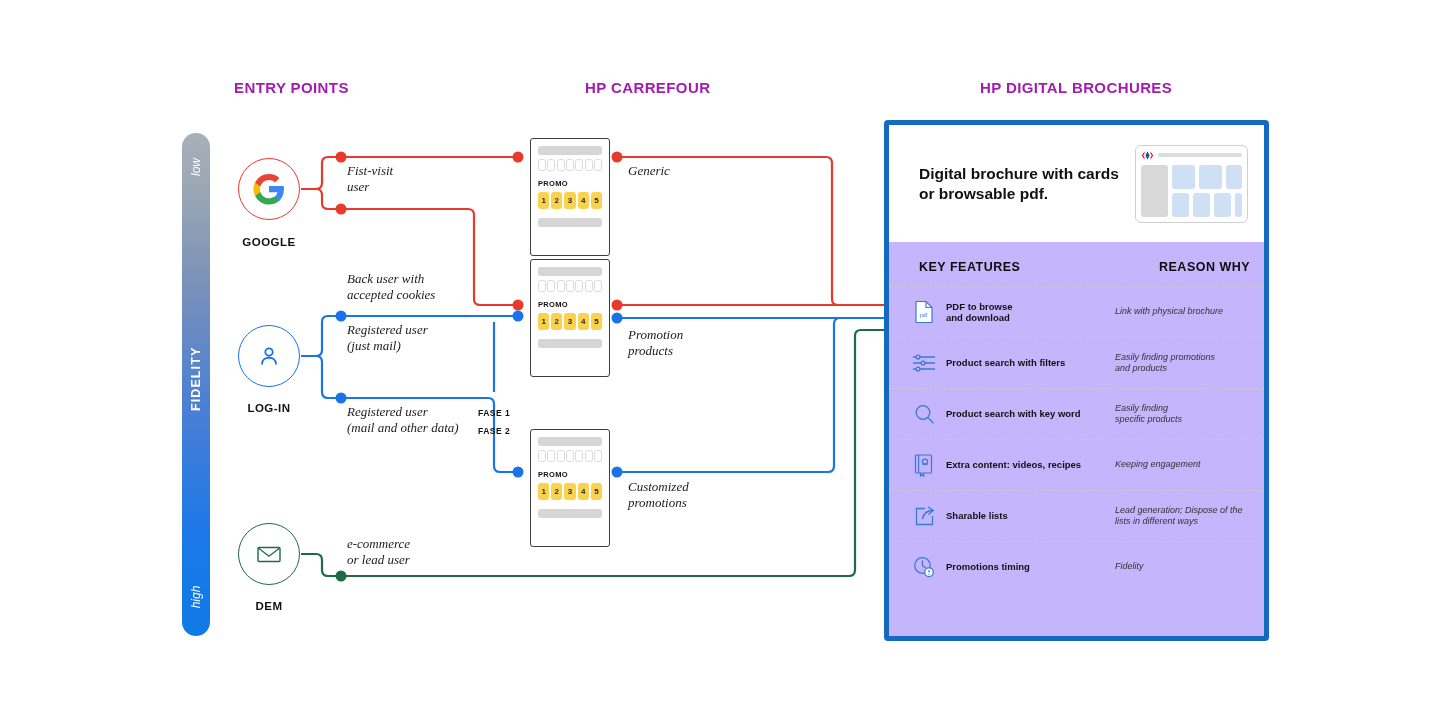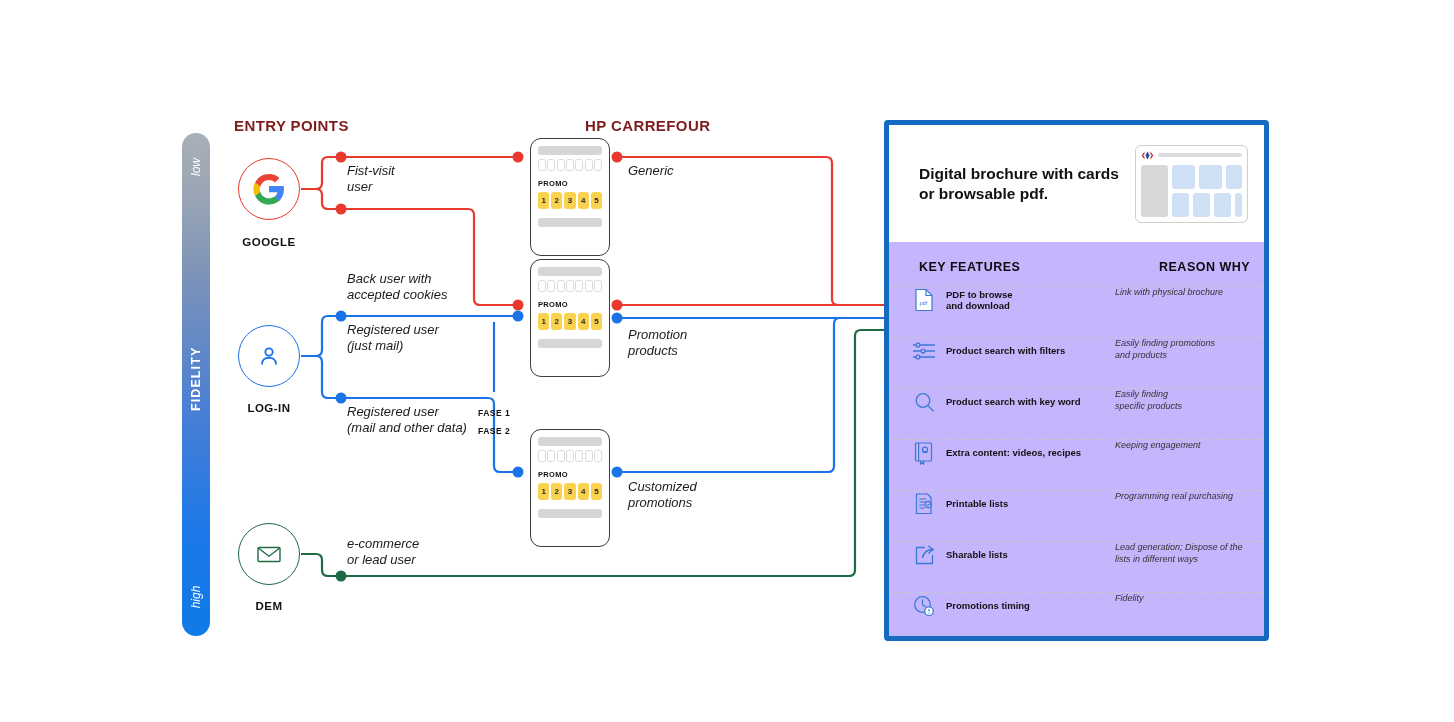--- a/index.html
+++ b/index.html
@@ -1,70 +1,70 @@
 <!DOCTYPE html>
 <html><head>
 <meta charset="utf-8">
 <style>
   html,body{margin:0;padding:0;background:#ffffff;}
   body{width:1454px;height:722px;font-family:"Liberation Sans",sans-serif;color:#111;overflow:hidden;}
   #stage{position:relative;width:1454px;height:722px;}
 
-  .col-header{position:absolute;font-size:15px;font-weight:bold;letter-spacing:.4px;color:#7f1d1d;white-space:nowrap;margin-top:38px;}
+  .col-header{position:absolute;font-size:15px;font-weight:bold;letter-spacing:.4px;color:#a21caf;white-space:nowrap;}
 
   
   #fidelity-bar{position:absolute;left:182px;top:133px;width:28px;height:503px;border-radius:14px;
     background:linear-gradient(to bottom,#a8b0b8 0%,#9aa6b4 12%,#7d93b8 28%,#4a7fd4 55%,#1b78e8 80%,#0f7ae6 100%);}
   .bar-lbl{position:absolute;left:182px;width:28px;text-align:center;color:#ffffff;font-style:italic;font-size:12px;
     transform-origin:center;}
   #bar-low{top:160px;transform:rotate(-90deg);}
   #bar-high{top:590px;transform:rotate(-90deg);}
   #bar-fidelity{position:absolute;left:182px;top:390px;width:28px;text-align:center;color:#fff;font-size:12.5px;
     font-weight:bold;letter-spacing:1.1px;transform:rotate(-90deg);white-space:nowrap;}
 
   
   .entry{position:absolute;width:62px;height:62px;border-radius:50%;background:#fff;box-sizing:border-box;
     display:flex;align-items:center;justify-content:center;}
   .entry-label{position:absolute;width:140px;text-align:center;font-size:11.5px;font-weight:bold;letter-spacing:.5px;color:#111;}
 
   
-  .promo-card{position:absolute;width:80px;height:118px;border:1.6px solid #3d3d3d;border-radius:11px;background:#fff;
+  .promo-card{position:absolute;width:80px;height:118px;border:1.6px solid #3d3d3d;border-radius:3px;background:#fff;
     box-sizing:border-box;padding:7px 7px 7px 7px;}
   .pc-bar{height:9px;background:#d6d6d6;border-radius:3px;}
   .pc-squares{display:flex;gap:1.5px;margin-top:4px;}
   .pc-squares span{flex:1;height:10px;border:1px solid #dadada;border-radius:2.5px;background:#fff;}
   .pc-promo{font-size:7.5px;font-weight:bold;letter-spacing:.3px;margin-top:8px;color:#111;}
   .pc-nums{display:flex;gap:2px;margin-top:4px;}
   .pc-nums span{flex:1;height:17px;background:#fbd24e;border-radius:3px;display:flex;align-items:center;
     justify-content:center;font-size:8px;font-weight:bold;color:#2b2b2b;}
   .pc-foot{height:9px;background:#d6d6d6;border-radius:3px;margin-top:9px;}
 
   
-  .flow-lbl{position:absolute;font-style:italic;font-size:13px;line-height:16px;color:#1b1b1b;white-space:pre-line;}
+  .flow-lbl{position:absolute;font-style:italic;font-size:13px;line-height:16px;color:#1b1b1b;white-space:pre-line;font-family:Liberation Serif, serif;}
   .fase-lbl{position:absolute;font-size:8.5px;font-weight:bold;letter-spacing:.5px;color:#111;}
 
   
   #brochure-panel{position:absolute;left:884px;top:120px;width:385px;height:521px;border:5px solid #1469c0;
     border-radius:4px;background:#c4b5fd;box-sizing:border-box;overflow:hidden;}
   #panel-top{background:#ffffff;height:117px;display:flex;align-items:center;padding:0 16px 0 30px;box-sizing:border-box;}
   #panel-headline{font-size:15.5px;font-weight:bold;line-height:20px;color:#111;flex:1;}
   #thumb{width:113px;height:78px;border:1px solid #cfcfcf;border-radius:6px;background:#fff;box-sizing:border-box;padding:5px;}
   #thumb-head{display:flex;align-items:center;gap:4px;height:9px;}
   #thumb-line{flex:1;height:4px;background:#dcdcdc;border-radius:2px;}
   #thumb-grid{display:flex;gap:4px;margin-top:5px;}
   #thumb-hero{width:27px;height:52px;background:#d8d8d8;border-radius:3px;}
   #thumb-cells{flex:1;display:flex;flex-direction:column;gap:4px;}
   .tc-row{display:flex;gap:4px;height:24px;}
   .tc{background:#cfe0f5;border-radius:3px;}
 
   #panel-table{padding:0 0 0 0;}
   #table-head{display:flex;padding:18px 12px 12px 30px;gap:44px;}
   .th{font-size:12.5px;font-weight:bold;letter-spacing:.5px;color:#0d0d0d;}
   .th.key{width:196px;}
-  .feat-row{display:flex;align-items:flex-start;padding:0 12px 0 22px;height:50px;border-top:1px dashed #c9c9c9;}
+  .feat-row{display:flex;align-items:center;padding:0 12px 0 22px;height:50px;border-top:1px dashed #c9c9c9;}
   .feat-left{width:204px;display:flex;align-items:center;gap:9px;}
   .feat-icon{width:26px;height:26px;flex:0 0 26px;display:flex;align-items:center;justify-content:center;}
   .feat-name{font-size:9.5px;font-weight:bold;color:#111;line-height:11.5px;white-space:pre-line;}
   .feat-reason{font-size:9px;font-style:italic;color:#333;line-height:11.5px;white-space:pre-line;}
 
   svg{display:block;overflow:visible;}
   #wires{position:absolute;left:0;top:0;width:1454px;height:722px;pointer-events:none;}
 </style>
 </head>
 <body>
@@ -331,34 +331,20 @@
               <path d="M12 6.2c1.6 0 2.6 1 2.6 2.3 0 1.4-1.2 2.3-2.6 2.3s-2.6-.9-2.6-2.3c0-1.3 1-2.3 2.6-2.3z"></path>
               <path d="M9.6 11.4h4.8"></path>
               <path d="M7.5 20v3l1.6-1.2L10.7 23v-3"></path>
             </svg>
           </span>
           <span class="feat-name">Extra content: videos, recipes</span>
         </div>
         <span class="feat-reason">Keeping engagement</span>
       </div>
 
-      <div class="feat-row">
-        <div class="feat-left">
-          <span class="feat-icon">
-            <svg width="22" height="24" viewBox="0 0 22 24" fill="none" stroke="#3b79d4" stroke-width="1.2">
-              <path d="M3.5 2h11l3.5 3.5v16H3.5z"></path>
-              <path d="M6.3 7h7M6.3 10h7M6.3 13h5.5M6.3 16h5.5"></path>
-              <circle cx="15.2" cy="12.6" r="3.2"></circle>
-              <path d="M13.8 12.6l1 1 1.8-2"></path>
-            </svg>
-          </span>
-          <span class="feat-name">Printable lists</span>
-        </div>
-        <span class="feat-reason">Programming real purchasing</span>
-      </div>
 
       <div class="feat-row">
         <div class="feat-left">
           <span class="feat-icon">
             <svg width="23" height="23" viewBox="0 0 23 23" fill="none" stroke="#3b79d4" stroke-width="1.3" stroke-linecap="round">
               <path d="M11.5 3.5H3.5v16h16v-8"></path>
               <path d="M9.5 13.5C11 7.5 15.5 5.5 19.5 5.5"></path>
               <path d="M15.5 2.2 20.2 5.5 15.8 9"></path>
             </svg>
           </span>

